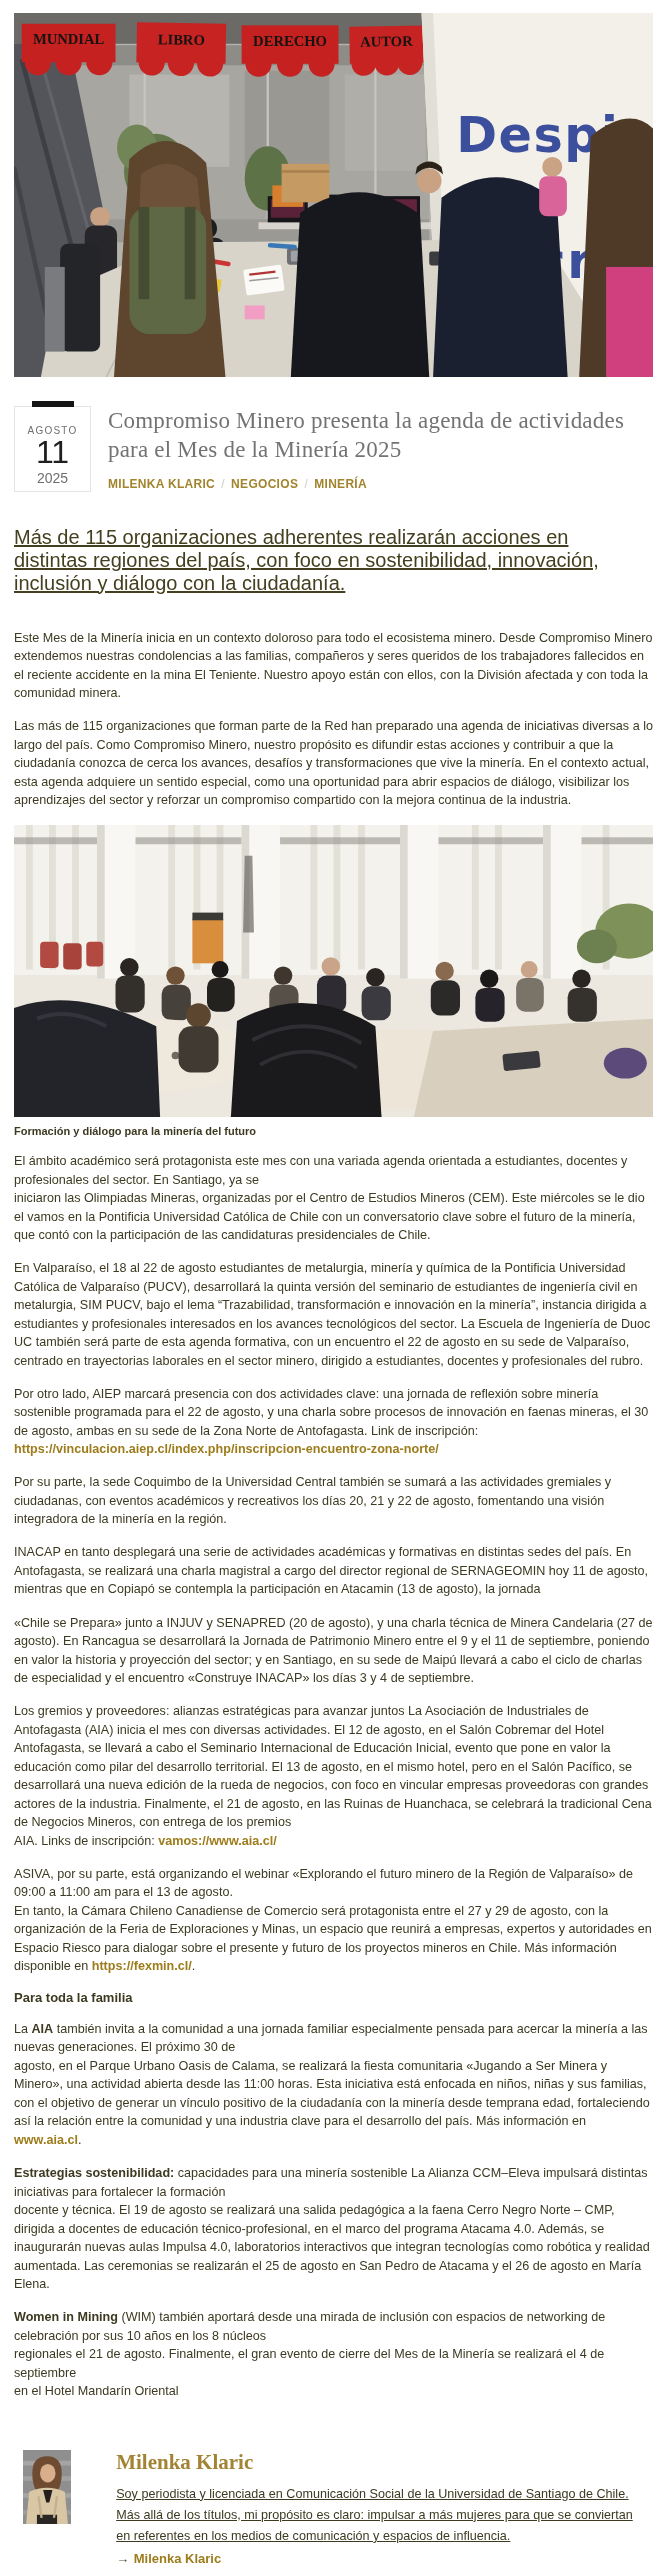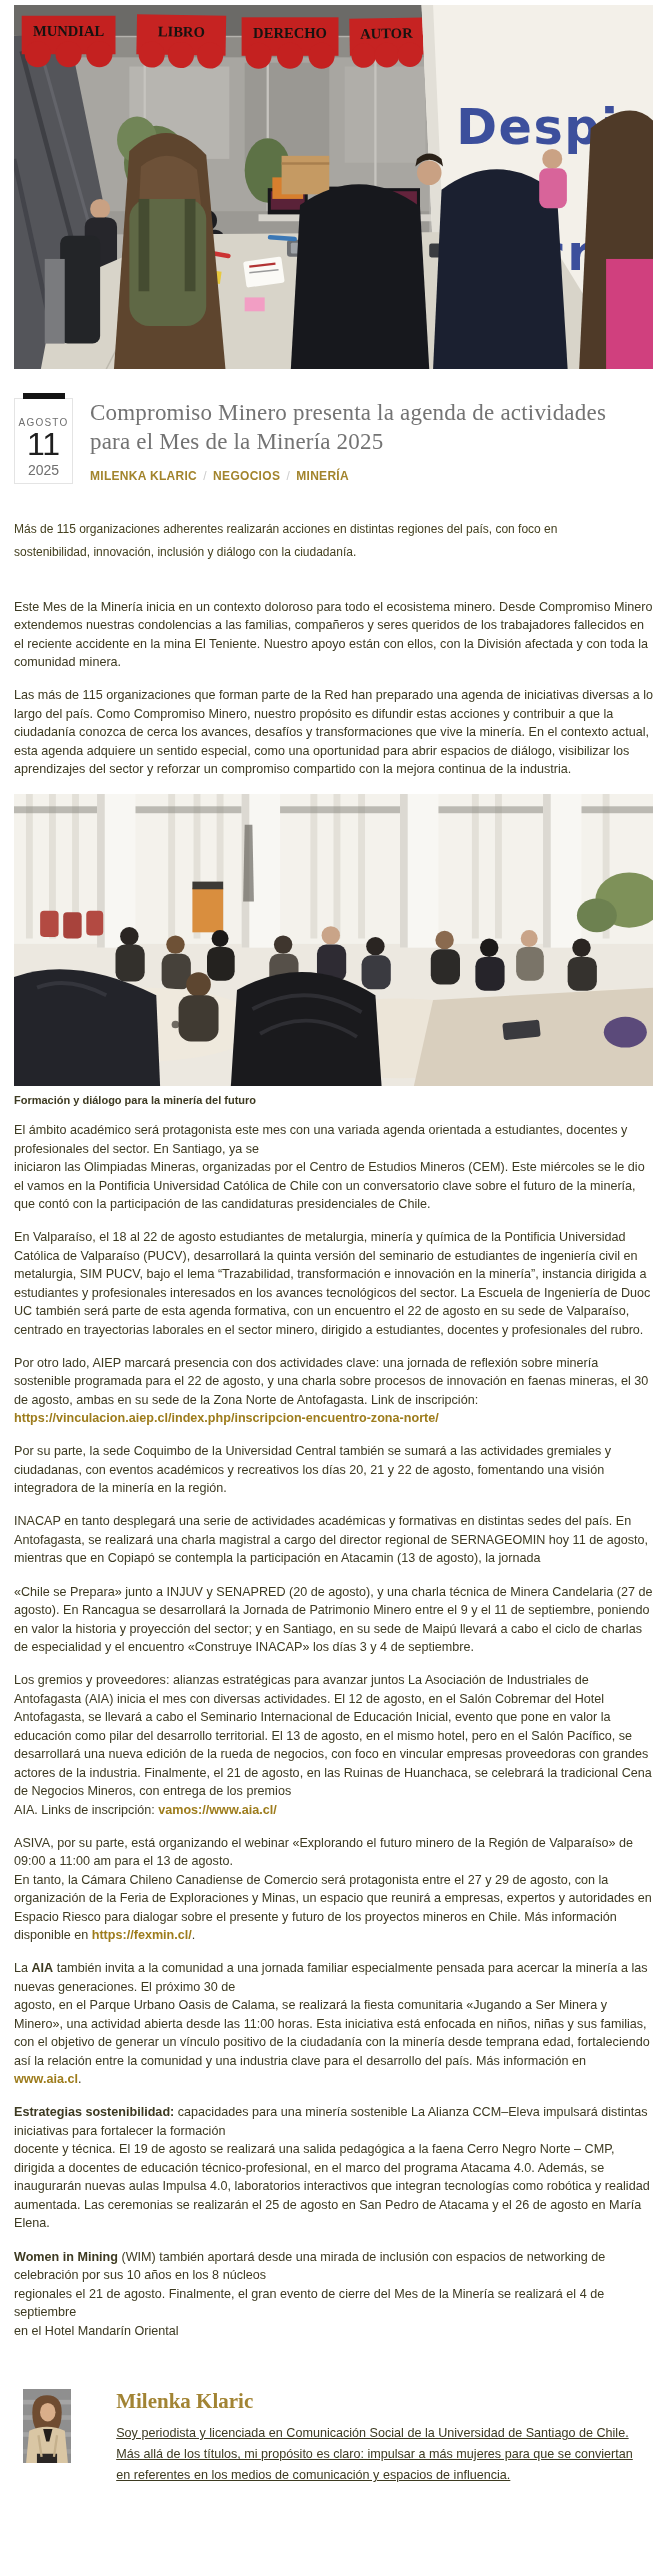--- a/index.html
+++ b/index.html
@@ -1,36 +1,36 @@
 <!DOCTYPE html>
 <html style="font-size:12.3px"><head>
 <meta charset="utf-8">
 <style>
   html,body{margin:0;padding:0;background:#ffffff;}
   body{font-family:"Liberation Sans", sans-serif;color:#3d3a21;width:667px;}
-  .page{width:639px;margin:0 auto;padding-top:5px;padding-bottom:10.8px;}
+  .page{width:639px;margin:8px auto;padding-top:5px;padding-bottom:10.8px;}
   figure{margin:0;}
   .hero svg{display:block;width:639px;height:364px;}
   .photo2{margin-top:15.4px;}
   .photo2 svg{display:block;width:639px;height:292px;}
 
   .art-header{display:flex;margin-top:28.5px;align-items:flex-start;}
-  .date-box{position:relative;flex:0 0 auto;width:59px;height:86px;border:0.8px solid #e4e4e4;
+  .date-box{position:relative;flex:0 0 auto;width:77px;height:86px;border:0.8px solid #e4e4e4;
             box-sizing:border-box;text-align:center;background:#fff;}
   .date-bar{position:absolute;top:-5.4px;left:50%;transform:translateX(-50%);width:42px;height:5.4px;background:#141414;}
   .date-month{margin-top:18.5px;font-size:10px;color:#6f6f6f;letter-spacing:1.2px;}
   .date-day{font-size:32px;color:#1f1f1f;line-height:1.05;}
   .date-year{font-size:14px;color:#6f6f6f;margin-top:0.8px;}
   .head-main{margin-left:17px;}
   h1{font-family:"Liberation Serif", serif;font-weight:400;font-size:23px;line-height:1.3;
      color:#737373;margin:0;max-width:531px;letter-spacing:0.2px;}
   .byline{margin-top:11.5px;font-size:12px;font-weight:700;color:#a2842c;letter-spacing:0.3px;}
   .byline .sep{color:#cccccc;font-weight:400;margin:0 6.2px;}
 
-  .lead{font-size:12px;line-height:23px;color:#44401f;margin:34px 0 34px 0;max-width:615px;}
+  .lead{font-size:20px;line-height:23px;color:#44401f;margin:34px 0 34px 0;max-width:615px;text-decoration:underline;}
   p.body{font-size:12.6px;line-height:18.5px;margin:0 0 14.6px 0;white-space:pre-line;}
   .caption{font-size:11px;font-weight:700;color:#3d3a21;margin:7.7px 0 15.4px 0;}
   h2.subhead{font-size:13px;font-weight:700;color:#3d3a21;margin:3.8px 0 14.6px 0;}
   .link{color:#9d7c1c;font-weight:700;}
   .bold{font-weight:700;}
 
   .author{display:flex;margin-top:49px;}
   .avatar{flex:0 0 auto;width:48px;height:74px;margin-left:9.2px;}
   .avatar svg{display:block;width:48px;height:74px;}
   .bio-main{margin-left:45px;max-width:523px;}
@@ -300,20 +300,21 @@
   <p class="body"><span>Por otro lado, AIEP marcará presencia con dos actividades clave: una jornada de reflexión sobre minería sostenible programada para el 22 de agosto, y una charla sobre procesos de innovación en faenas mineras, el 30 de agosto, ambas en su sede de la Zona Norte de Antofagasta. Link de inscripción:
 </span><span class="link">https://vinculacion.aiep.cl/index.php/inscripcion-encuentro-zona-norte/</span></p>
   <p class="body"><span>Por su parte, la sede Coquimbo de la Universidad Central también se sumará a las actividades gremiales y ciudadanas, con eventos académicos y recreativos los días 20, 21 y 22 de agosto, fomentando una visión integradora de la minería en la región.</span></p>
   <p class="body"><span>INACAP en tanto desplegará una serie de actividades académicas y formativas en distintas sedes del país. En Antofagasta, se realizará una charla magistral a cargo del director regional de SERNAGEOMIN hoy 11 de agosto, mientras que en Copiapó se contempla la participación en Atacamin (13 de agosto), la jornada</span></p>
   <p class="body"><span>«Chile se Prepara» junto a INJUV y SENAPRED (20 de agosto), y una charla técnica de Minera Candelaria (27 de agosto). En Rancagua se desarrollará la Jornada de Patrimonio Minero entre el 9 y el 11 de septiembre, poniendo en valor la historia y proyección del sector; y en Santiago, en su sede de Maipú llevará a cabo el ciclo de charlas de especialidad y el encuentro «Construye INACAP» los días 3 y 4 de septiembre.</span></p>
   <p class="body"><span>Los gremios y proveedores: alianzas estratégicas para avanzar juntos La Asociación de Industriales de Antofagasta (AIA) inicia el mes con diversas actividades. El 12 de agosto, en el Salón Cobremar del Hotel Antofagasta, se llevará a cabo el Seminario Internacional de Educación Inicial, evento que pone en valor la educación como pilar del desarrollo territorial. El 13 de agosto, en el mismo hotel, pero en el Salón Pacífico, se desarrollará una nueva edición de la rueda de negocios, con foco en vincular empresas proveedoras con grandes actores de la industria. Finalmente, el 21 de agosto, en las Ruinas de Huanchaca, se celebrará la tradicional Cena de Negocios Mineros, con entrega de los premios
 AIA. Links de inscripción: </span><span class="link">vamos://www.aia.cl/</span></p>
   <p class="body"><span>ASIVA, por su parte, está organizando el webinar «Explorando el futuro minero de la Región de Valparaíso» de 09:00 a 11:00 am para el 13 de agosto.
 En tanto, la Cámara Chileno Canadiense de Comercio será protagonista entre el 27 y 29 de agosto, con la organización de la Feria de Exploraciones y Minas, un espacio que reunirá a empresas, expertos y autoridades en Espacio Riesco para dialogar sobre el presente y futuro de los proyectos mineros en Chile. Más información disponible en </span><span class="link">https://fexmin.cl/</span><span>.</span></p>
 
+  <h2 class="subhead">Para toda la familia</h2>
 
   <p class="body"><span>La </span><span class="bold">AIA</span><span> también invita a la comunidad a una jornada familiar especialmente pensada para acercar la minería a las nuevas generaciones. El próximo 30 de
 agosto, en el Parque Urbano Oasis de Calama, se realizará la fiesta comunitaria «Jugando a Ser Minera y Minero», una actividad abierta desde las 11:00 horas. Esta iniciativa está enfocada en niños, niñas y sus familias, con el objetivo de generar un vínculo positivo de la ciudadanía con la minería desde temprana edad, fortaleciendo así la relación entre la comunidad y una industria clave para el desarrollo del país. Más información en </span><span class="link">www.aia.cl</span><span>.</span></p>
   <p class="body"><span class="bold">Estrategias sostenibilidad:</span><span> capacidades para una minería sostenible La Alianza CCM–Eleva impulsará distintas iniciativas para fortalecer la formación
 docente y técnica. El 19 de agosto se realizará una salida pedagógica a la faena Cerro Negro Norte – CMP, dirigida a docentes de educación técnico-profesional, en el marco del programa Atacama 4.0. Además, se inaugurarán nuevas aulas Impulsa 4.0, laboratorios interactivos que integran tecnologías como robótica y realidad aumentada. Las ceremonias se realizarán el 25 de agosto en San Pedro de Atacama y el 26 de agosto en María
 Elena.</span></p>
   <p class="body"><span class="bold">Women in Mining</span><span> (WIM) también aportará desde una mirada de inclusión con espacios de networking de celebración por sus 10 años en los 8 núcleos
 regionales el 21 de agosto. Finalmente, el gran evento de cierre del Mes de la Minería se realizará el 4 de septiembre
 en el Hotel Mandarín Oriental</span></p>
 
@@ -330,17 +331,20 @@
         <path d="M8,54 Q31,44 54,54 L58,96 L4,96 Z" fill="#d9c6a4"></path>
         <polygon points="26,52 38,52 34,68 30,68" fill="#241f1c"></polygon>
         <rect x="18" y="84" width="26" height="12" fill="#2a2624"></rect>
         <line x1="20" y1="60" x2="24" y2="88" stroke="#c4b08c" stroke-width="3"></line>
         <line x1="44" y1="60" x2="40" y2="88" stroke="#c4b08c" stroke-width="3"></line>
       </svg>
     </div>
     <div class="bio-main">
       <h3 class="bio-name">Milenka Klaric</h3>
       <p class="bio-text">Soy periodista y licenciada en Comunicación Social de la Universidad de Santiago de Chile. Más allá de los títulos, mi propósito es claro: impulsar a más mujeres para que se conviertan en referentes en los medios de comunicación y espacios de influencia.</p>
+      <div class="bio-link">
+        <span class="arrow">→</span><span>Milenka Klaric</span>
+      </div>
     </div>
   </section>
 
 </div>
 
 
 </body></html>

